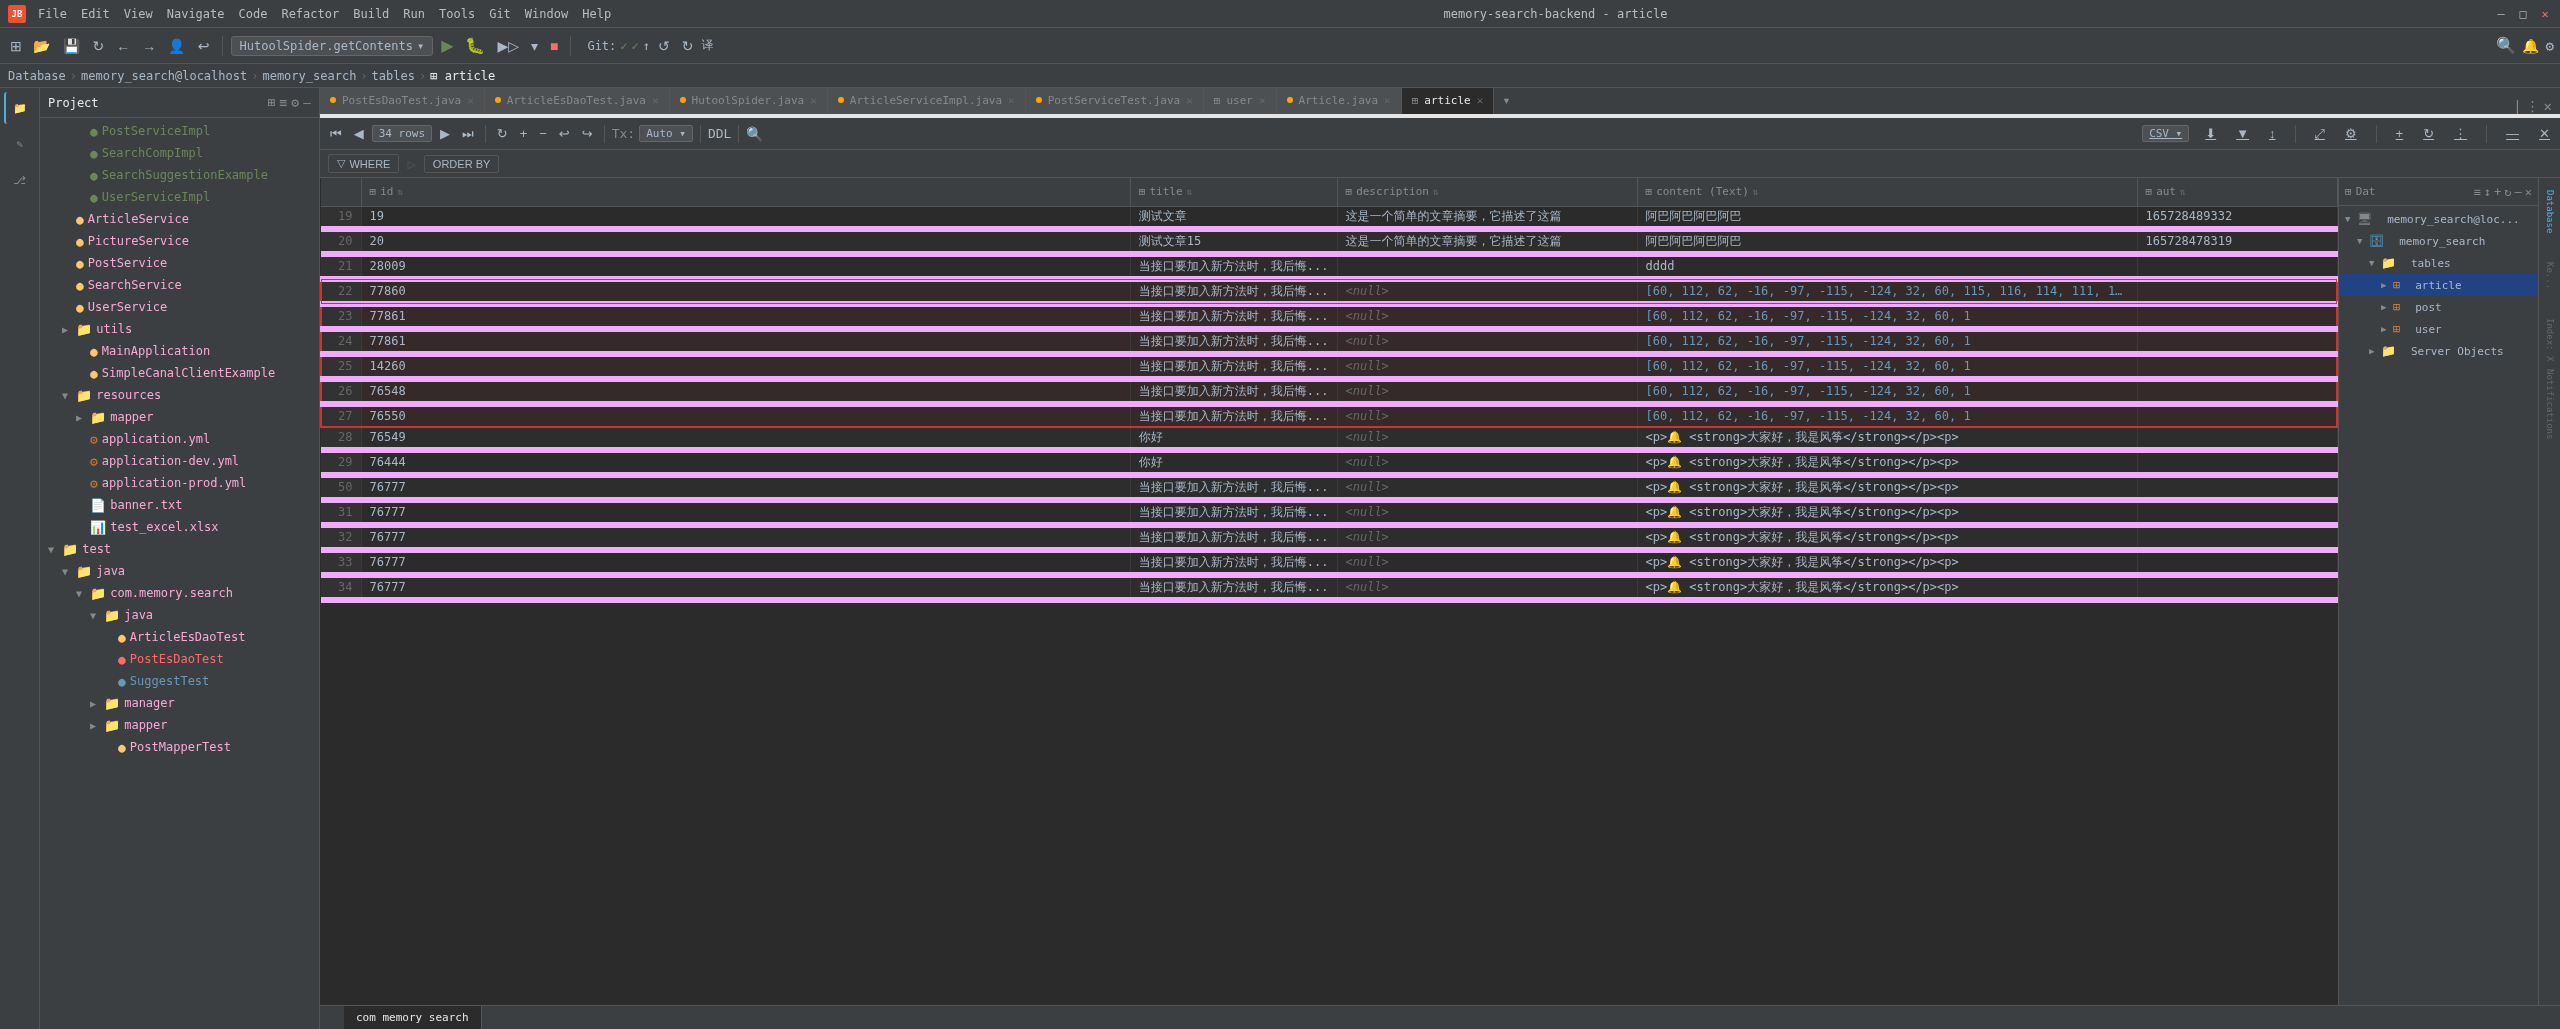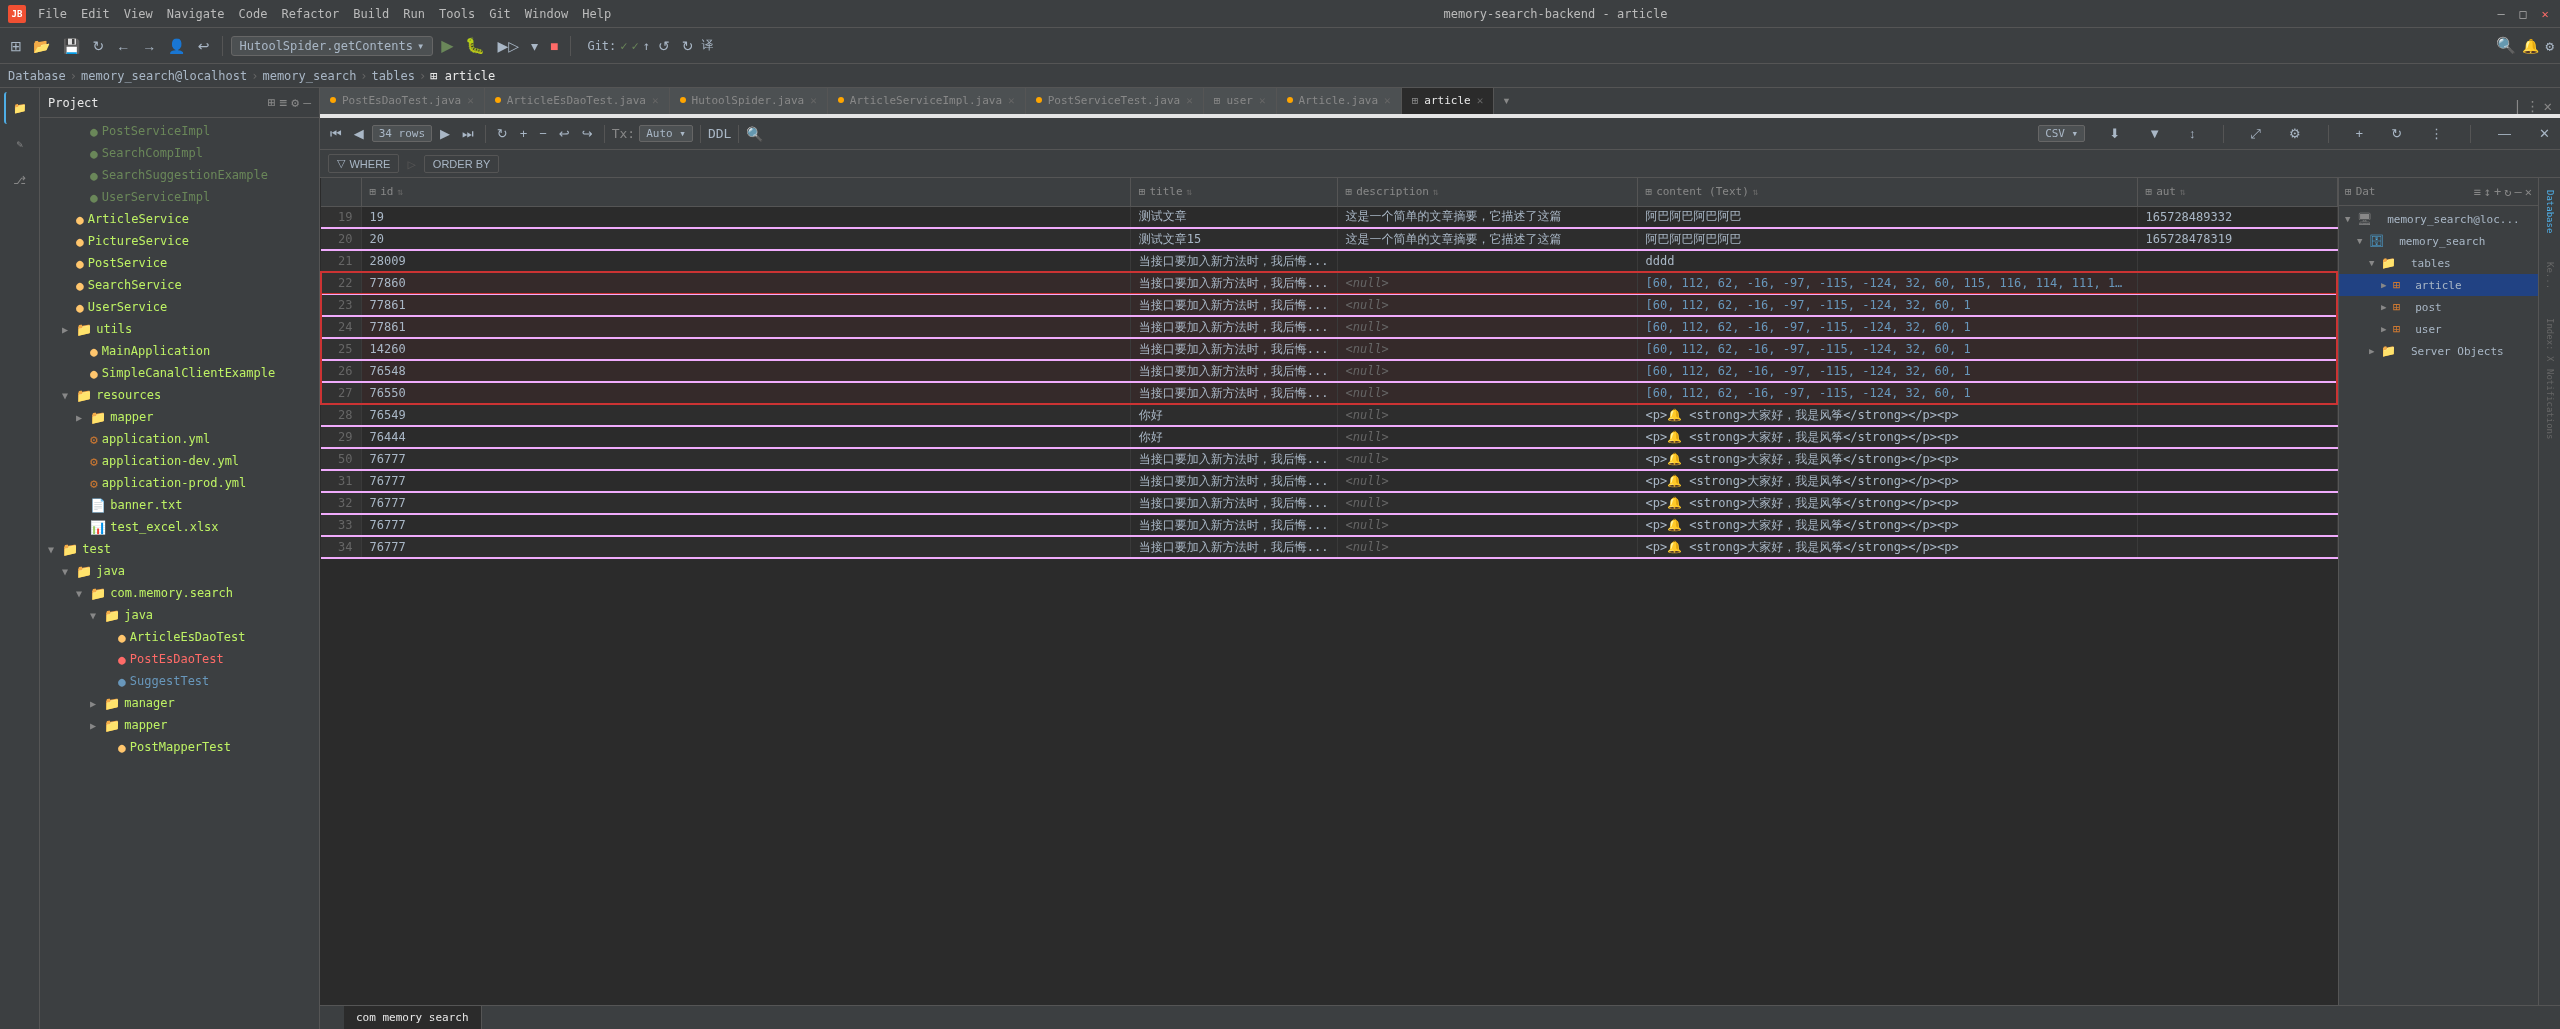--- a/index.html
+++ b/index.html
@@ -170,21 +170,21 @@
       align-items: center;
       padding: 1px 4px;
       cursor: pointer;
       white-space: nowrap;
       height: 22px;
       font-size: 12px;
     }
     .tree-item .indent { display: inline-block; }
     .tree-item .arrow { width: 14px; font-size: 10px; color: #888; flex-shrink: 0; }
     .tree-item .icon { margin-right: 4px; font-size: 13px; flex-shrink: 0; }
-    .tree-item .label { color: #bef264; overflow: hidden; text-overflow: ellipsis; }
+    .tree-item .label { color: #f9a8d4; overflow: hidden; text-overflow: ellipsis; }
     .folder-icon { color: #e8c17a; }
     .service-icon { color: #6a8759; }
 
     
     #right-area {
       flex: 1;
       display: flex;
       flex-direction: column;
       overflow: hidden;
     }
@@ -326,21 +326,21 @@
     }
     thead th .th-inner {
       display: flex;
       align-items: center;
       gap: 4px;
     }
     thead th .sort-icon { color: #666; font-size: 10px; }
 
     tbody tr {
       height: 22px;
-      border-bottom: 2px solid #f0abfc;
+      border-bottom: 6px solid #f0abfc;
     }
     tbody tr:nth-child(even) { background: #2d2d2d; }
     tbody td {
       padding: 1px 8px;
       font-size: 12px;
       color: #a9b7c6;
       border-right: 1px solid #3a3a3a;
       white-space: nowrap;
       overflow: hidden;
       max-width: 300px;
@@ -796,21 +796,21 @@
       <button class="db-btn">−</button>
       <button class="db-btn">↩</button>
       <button class="db-btn">↪</button>
       <div class="db-sep"></div>
       <span class="db-label">Tx:</span>
       <span class="db-tx-dropdown">Auto ▾</span>
       <div class="db-sep"></div>
       <span class="db-label" style="cursor:pointer;color:#a9b7c6;">DDL</span>
       <div class="db-sep"></div>
       <span style="cursor:pointer;color:#888;font-size:14px;">🔍</span>
-      <div style="margin-left:auto;display:flex;align-items:center;gap:20px;">
+      <div style="margin-left:auto;display:flex;align-items:center;gap:12px;text-decoration:underline;">
         <span class="db-tx-dropdown">CSV ▾</span>
         <button class="db-btn">⬇</button>
         <button class="db-btn">▼</button>
         <button class="db-btn">↕</button>
         <div class="db-sep"></div>
         <button class="db-btn">⤢</button>
         <button class="db-btn">⚙</button>
         <div class="db-sep"></div>
         <button class="db-btn">+</button>
         <button class="db-btn">↻</button>

